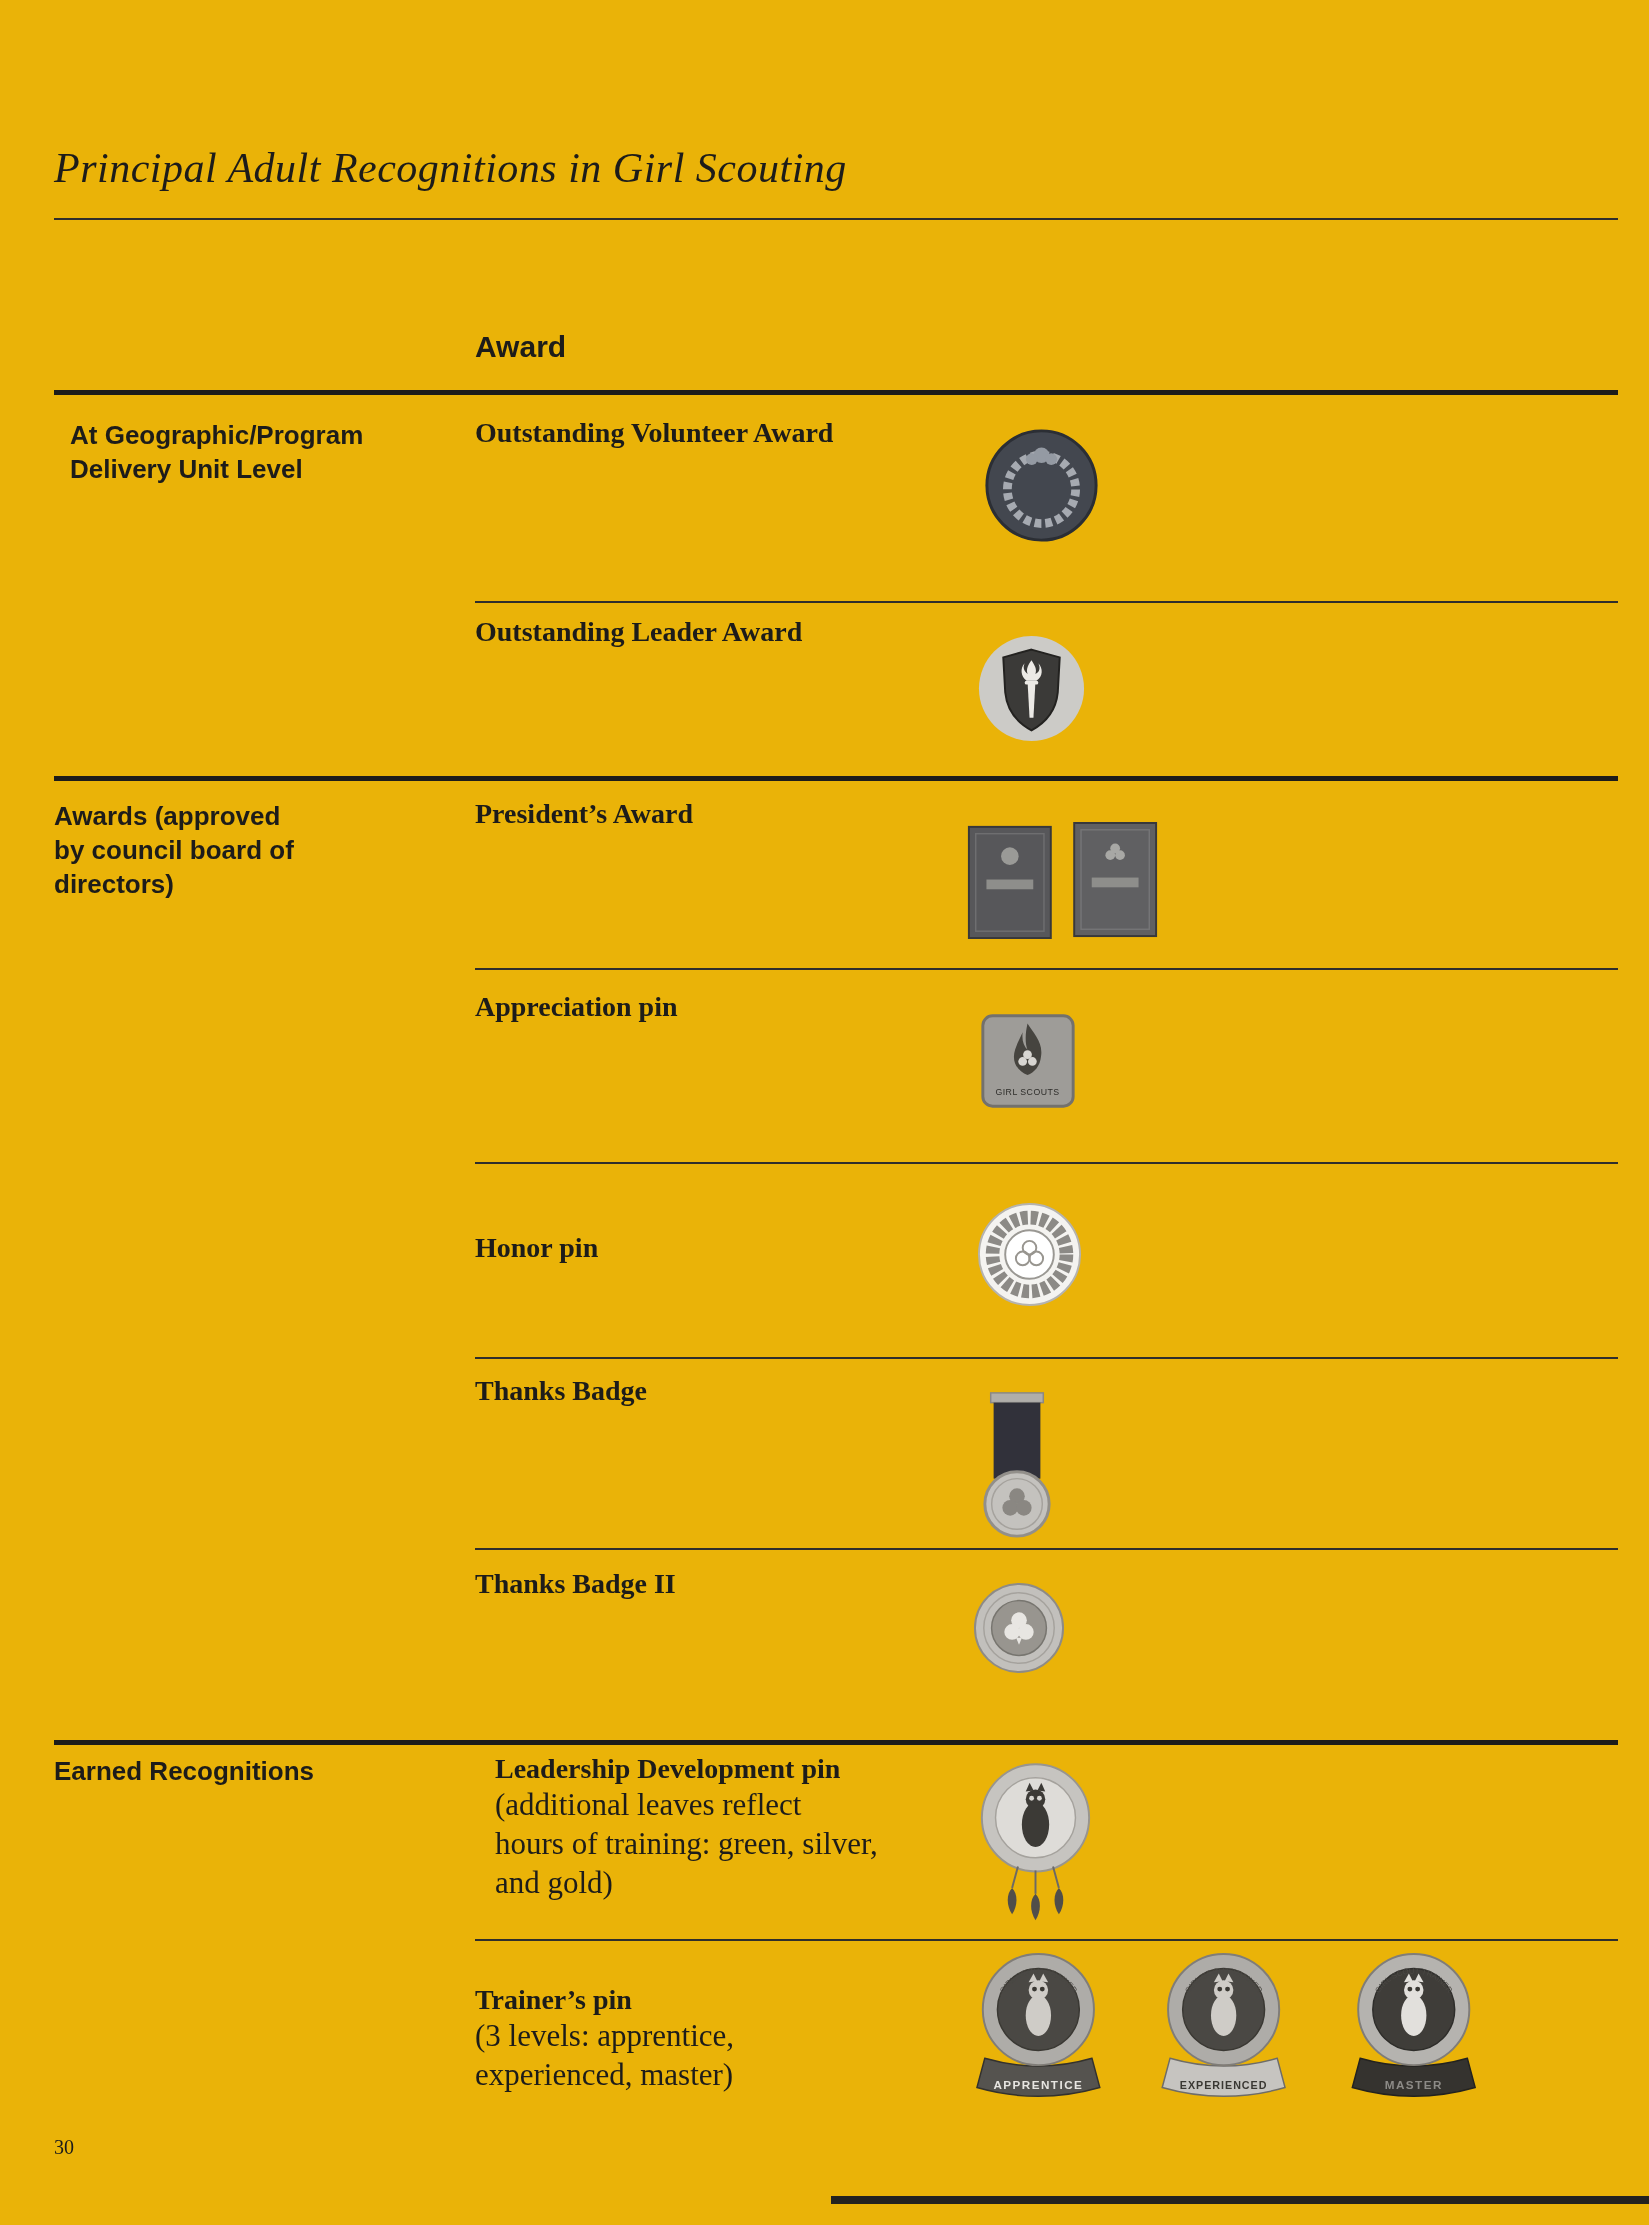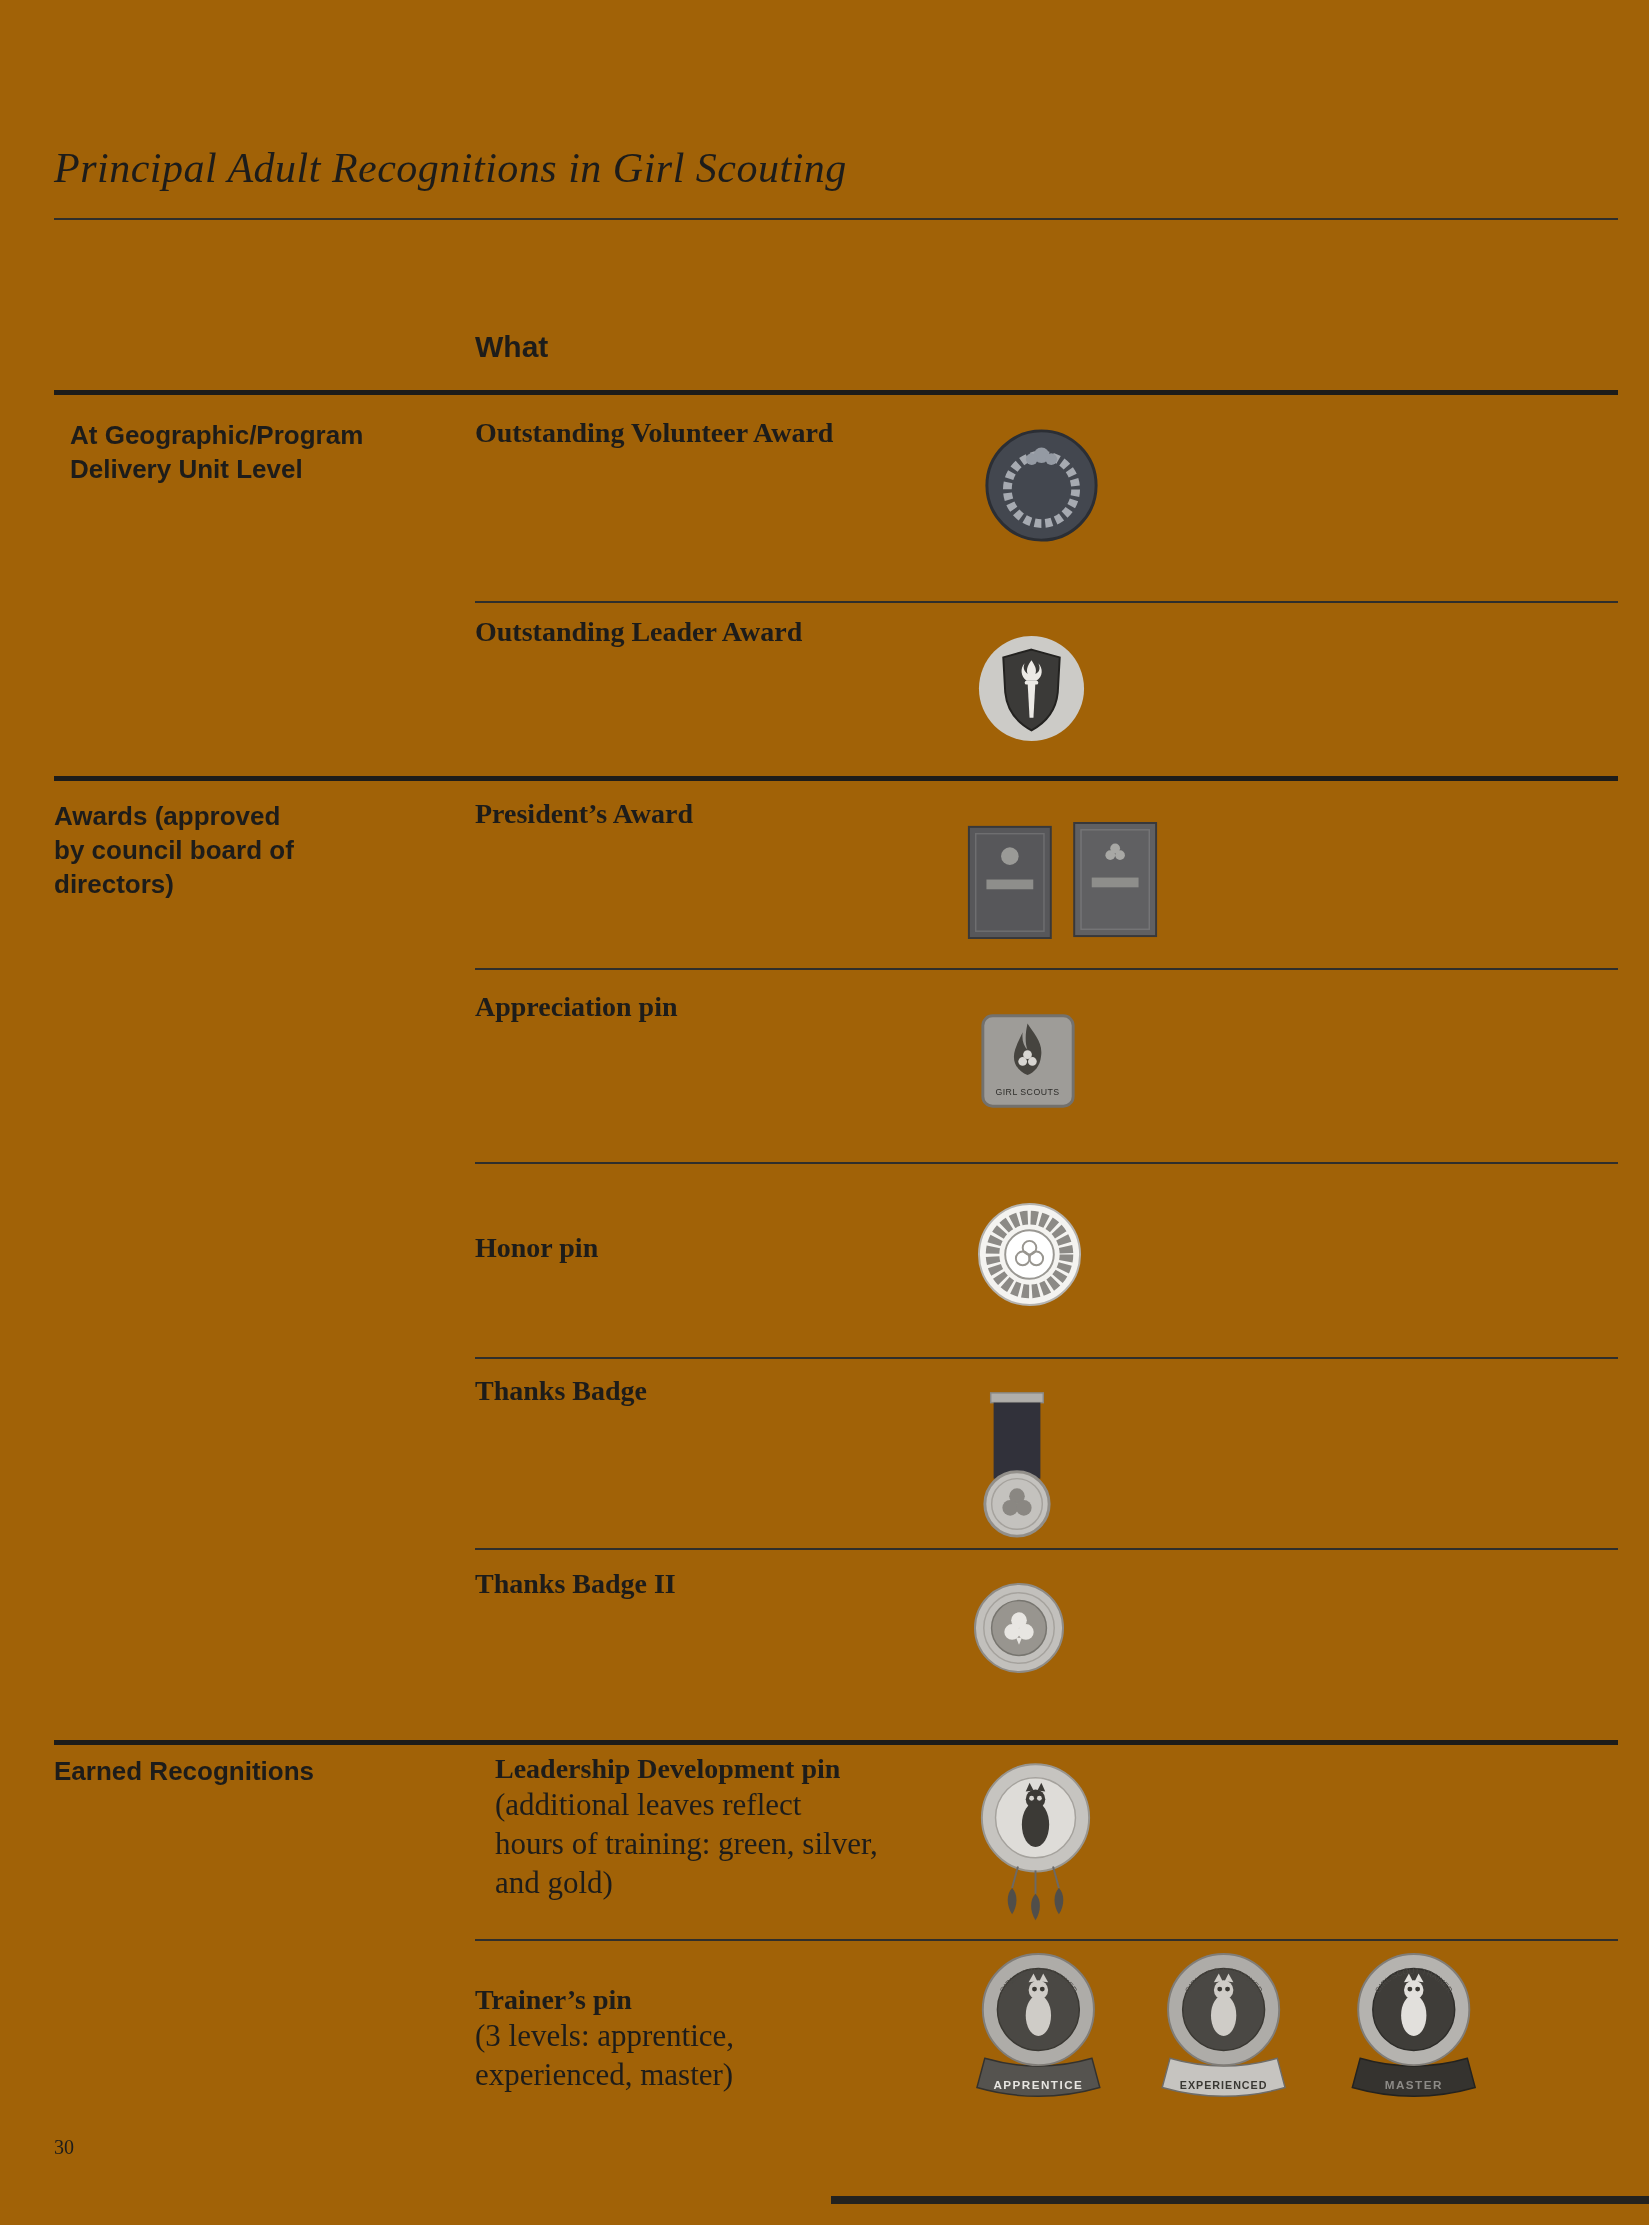--- a/index.html
+++ b/index.html
@@ -1,19 +1,19 @@
 <!DOCTYPE html>
 <html><head>
 <meta charset="utf-8">
 <style>
   * { margin:0; padding:0; box-sizing:border-box; }
   html,body { background:#fbfaf7; }
   .page {
     position:relative; width:1649px; height:2226px;
-    background:#a16207; color:#1d1c1a;
+    background:#eab308; color:#1d1c1a;
     font-family:"Liberation Serif", serif;
     overflow:hidden;
   }
   .abs { position:absolute; }
   .title {
     font-style:italic; font-weight:400; font-size:42px; letter-spacing:0.5px;
     font-family:"Liberation Serif", serif;
   }
   .sans { font-family:"Liberation Sans", sans-serif; }
   .col-header { font-weight:bold; font-size:30px; }
@@ -26,21 +26,21 @@
   svg text { font-family:"Liberation Sans", sans-serif; }
 </style>
 </head>
 <body>
 
 <div class="page">
 
   <div class="abs title" style="left:54px; top:144px;">Principal Adult Recognitions in Girl Scouting</div>
   <div class="abs rule-thin" style="left:54px; top:218px; width:1564px; height:2px;"></div>
 
-  <div class="abs sans col-header" style="left:475px; top:330px;">What</div>
+  <div class="abs sans col-header" style="left:475px; top:330px;">Award</div>
   <div class="abs rule" style="left:54px; top:390px; width:1564px; height:4.9px;"></div>
 
   <div class="abs sans section-heading" style="left:54px; top:419px; width:351px;margin-left:16px;">At Geographic/Program
 Delivery Unit Level</div>
 
   <div class="abs row-label" style="left:475px; top:417px;">Outstanding Volunteer Award</div>
   <svg class="abs" style="left:983px; top:427px;" width="117" height="117" viewBox="0 0 120 120">
     <circle cx="60" cy="60" r="57" fill="#43474f"></circle>
     <circle cx="60" cy="60" r="56" fill="none" stroke="#2b2e34" stroke-width="3"></circle>
     <circle cx="60" cy="64" r="35" fill="none" stroke="#a6aab1" stroke-width="9" stroke-dasharray="7 4"></circle>

